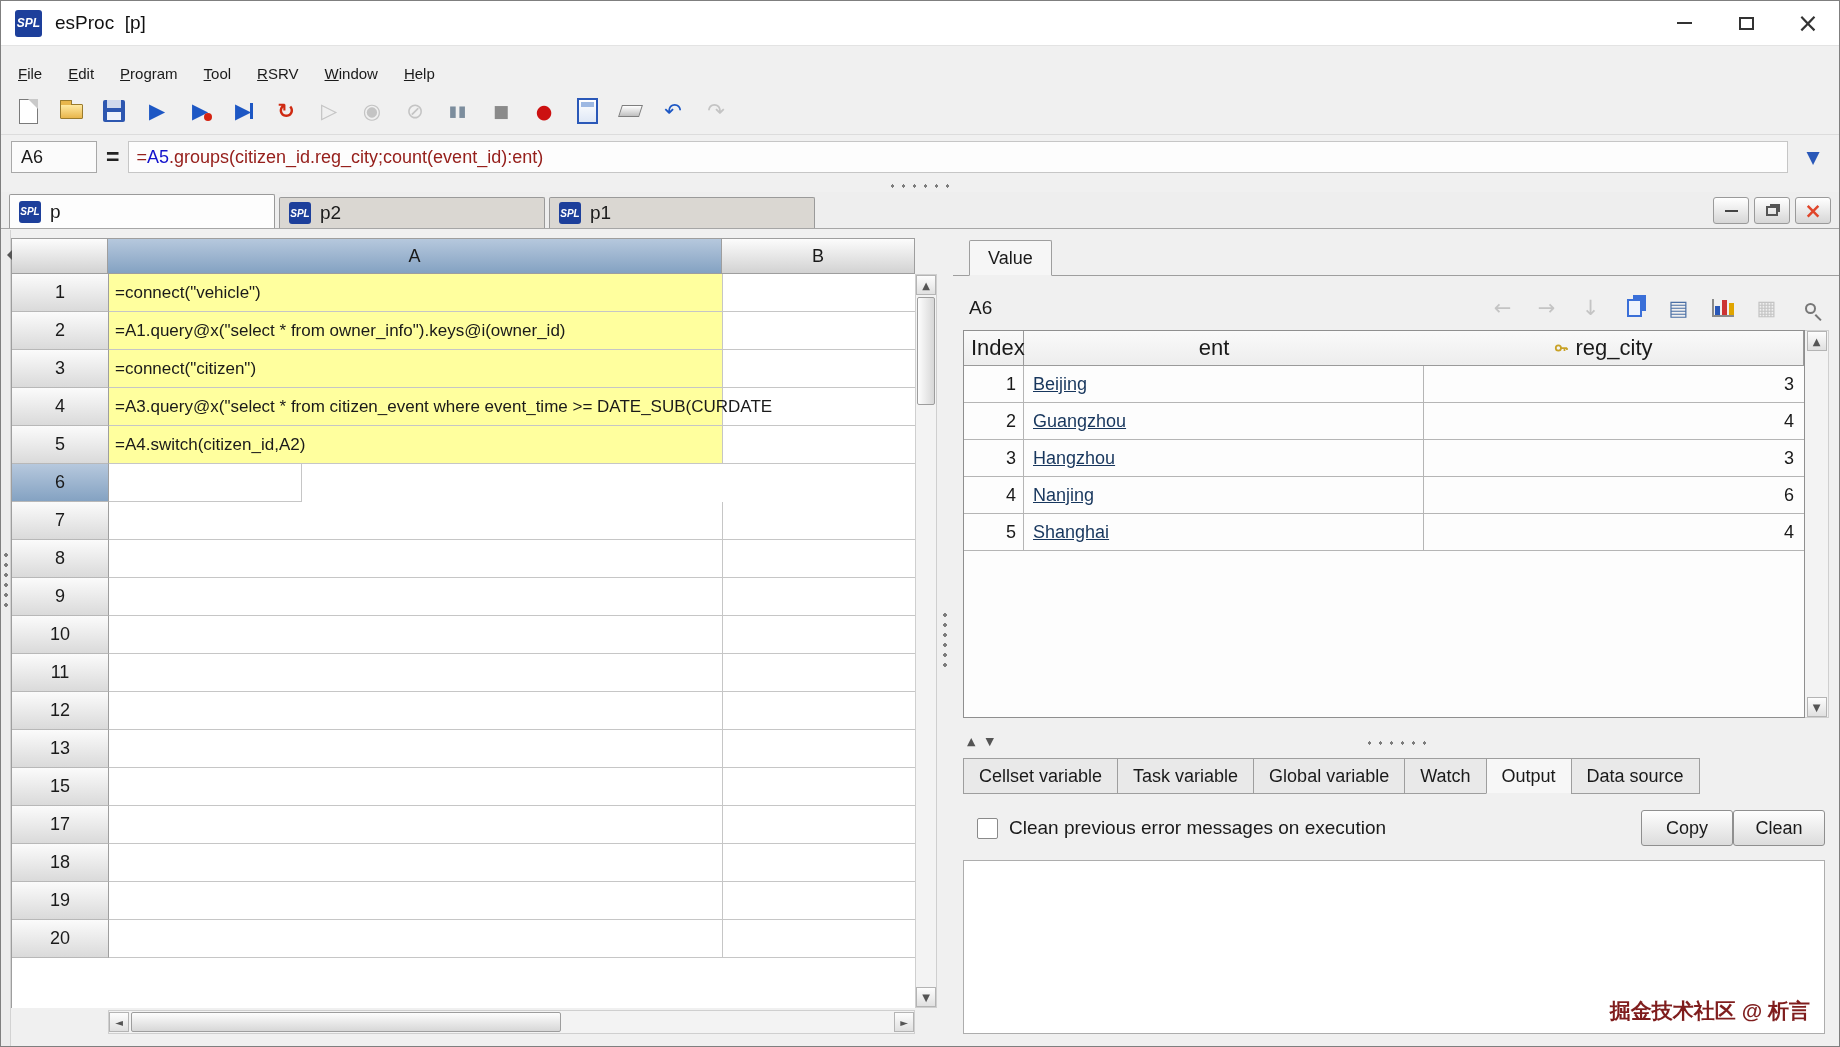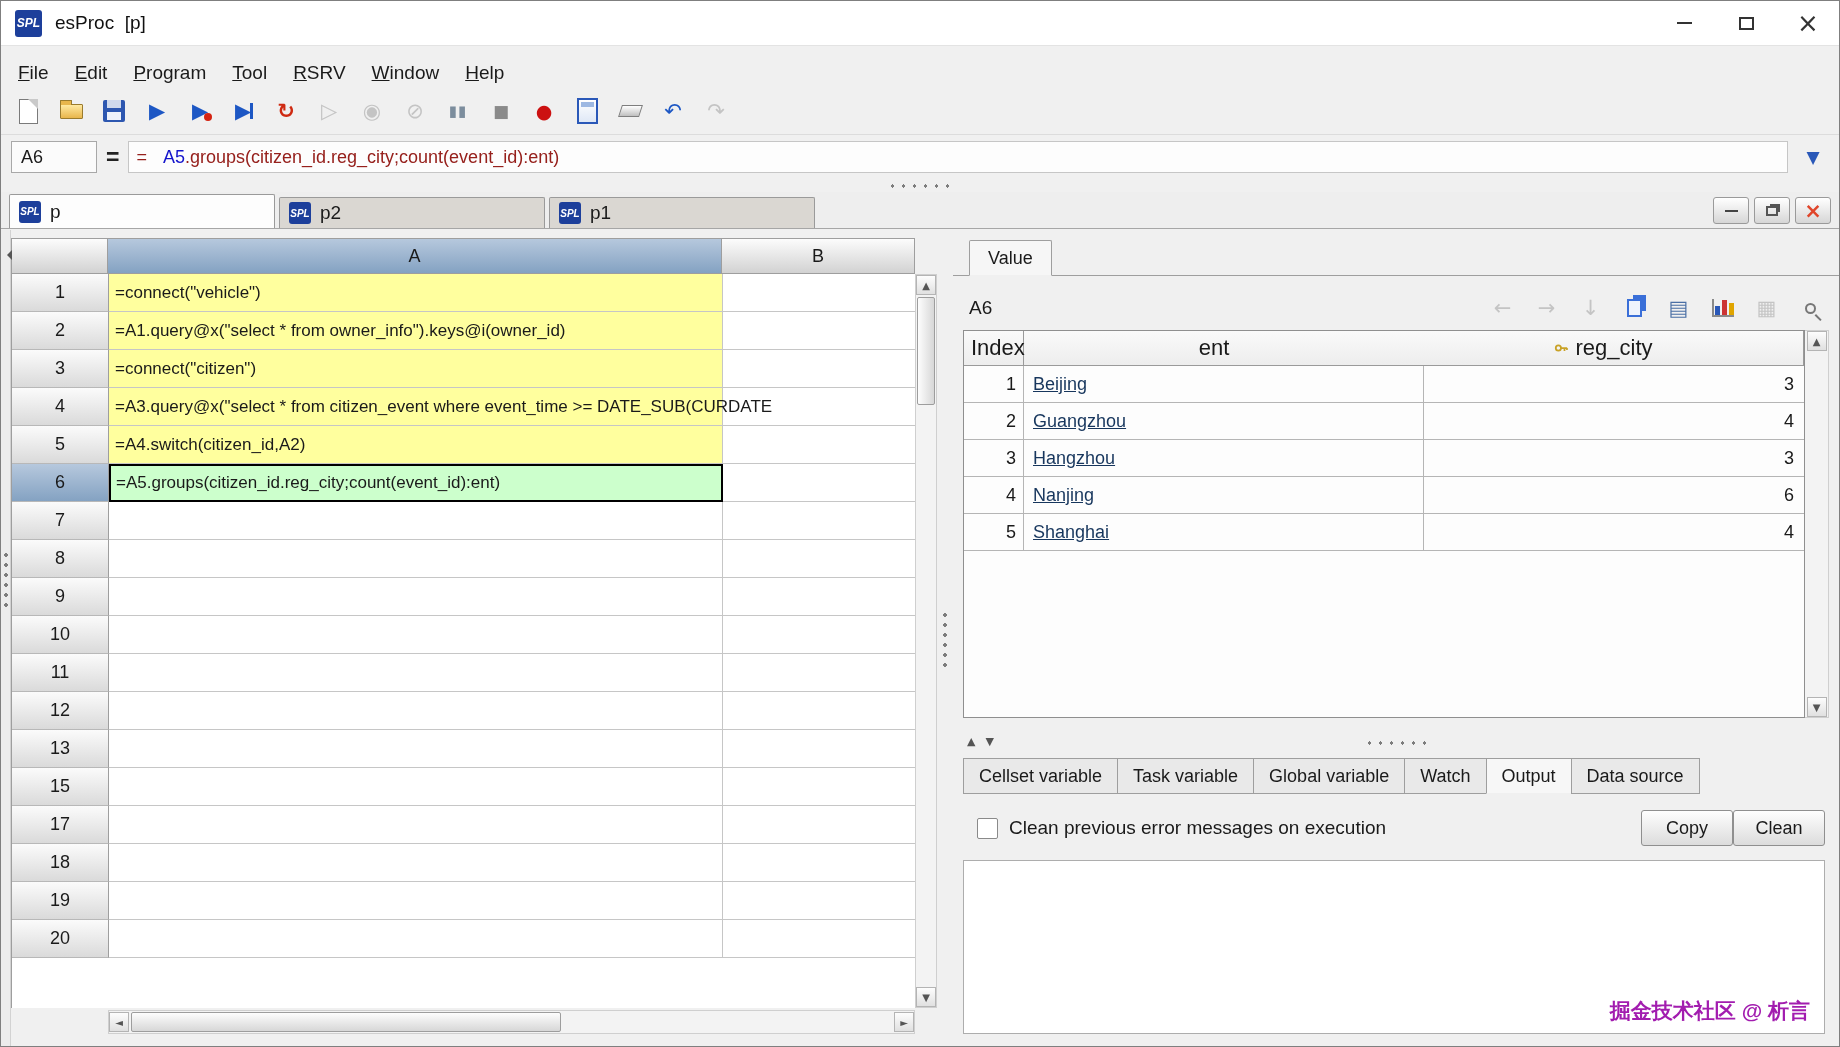--- a/index.html
+++ b/index.html
@@ -14,21 +14,21 @@
   .spl-icon.small { width:22px; height:22px; font-size:10px; }
   .title-text { margin-left:13px; font-size:19px; color:#111; white-space:pre; }
   .win-controls { margin-left:auto; display:flex; height:100%; }
   .win-btn { width:62px; height:100%; display:flex; align-items:center; justify-content:center; font-size:22px; color:#333; }
   .wc-min i { display:block; width:15px; height:2px; background:#333; }
   .wc-max i { display:block; width:15px; height:13px; border:2px solid #333; }
   .wc-close { font-family:"DejaVu Sans",sans-serif; font-size:26px; }
 
   
   .menubar { height:42px; display:flex; align-items:center; padding:0 4px; }
-  .menu-item { padding:6px 13px; font-size:19px; cursor:default;margin-top:12px; }
+  .menu-item { padding:6px 13px; font-size:15px; cursor:default;margin-top:12px; }
   .menu-item .hot { text-decoration:underline; }
 
   
   .toolbar { height:47px; display:flex; align-items:center; padding:0 10px; gap:9px; border-bottom:1px solid #dcdcdc; }
   .tool-btn { width:34px; height:34px; display:flex; align-items:center; justify-content:center; position:relative; border-radius:3px; }
   .g { font-family:"DejaVu Sans",sans-serif; font-size:21px; line-height:1; }
   .g.blue { color:#1d57c4; }
   .g.red { color:#cf2a12; font-weight:bold; }
   .g.gray { color:#c4c4c4; }
   .g.steel { color:#7c8d9d; font-size:15px; letter-spacing:1px; }
@@ -46,21 +46,21 @@
   .ic-calc { width:21px; height:26px; border:2px solid #2a58b8; background:linear-gradient(#ffffff,#dfe8f6); position:relative; }
   .ic-calc:before { content:""; position:absolute; left:2px; top:2px; right:2px; height:5px; background:#9db8e2; }
   .ic-eraser { width:21px; height:12px; background:linear-gradient(#ffffff,#bfbfbf); border:1px solid #7e7e7e; transform:skewX(-18deg); }
 
   
   .formulabar { height:44px; display:flex; align-items:center; padding:0 10px; gap:9px; }
   .cellref-box { width:86px; height:32px; background:#fbfbfb; border:1px solid #a8a8a8; display:flex; align-items:center; padding-left:9px; font-size:18px; }
   .eq-sign { font-size:23px; font-weight:bold; color:#222; }
   .formula-field { flex:1; height:32px; background:#fdfdfd; border:1px solid #c6c6c6; display:flex; align-items:center; padding-left:7px; font-size:18px; white-space:pre; overflow:hidden; }
   .f-prefix,.f-body { color:#96201c; }
-  .f-ref { color:#1414cc;margin-left:16px; }
+  .f-ref { color:#1414cc; }
   .expand-btn { width:32px; height:32px; display:flex; align-items:center; justify-content:center; color:#2a58b8; font-size:17px; font-family:"DejaVu Sans",sans-serif; }
 
   
   .dots-h { height:13px; position:relative; }
   .dots-h .dots { position:absolute; left:50%; top:50%; transform:translate(-50%,-50%); width:66px; height:6px;
                   background-image:radial-gradient(circle,#7d7d7d 1.6px,transparent 1.8px); background-size:11px 6px; }
   .dots-v { width:6px; height:62px; background-image:radial-gradient(circle,#7d7d7d 1.6px,transparent 1.8px); background-size:6px 10px; }
 
   
   .tabbar { height:37px; display:flex; align-items:flex-end; padding:0 8px; gap:4px; border-bottom:1px solid #a6a6a6; background:#eeeeee; }
@@ -161,21 +161,21 @@
   .b-tab.active { background:#f7f7f7; border-bottom-color:#f0f0f0; }
 
   .option-row { position:absolute; left:10px; right:16px; top:578px; height:40px; display:flex; align-items:center; }
   .cb-box { width:21px; height:21px; background:#fff; border:1px solid #8a8a8a; margin-left:14px; border-radius:2px; flex:0 0 auto; }
   .cb-label { margin-left:11px; font-size:19px; }
   .btn-group { margin-left:auto; display:flex; }
   .push-btn { min-width:92px; height:36px; padding:0 18px; display:flex; align-items:center; justify-content:center;
               background:linear-gradient(#fefefe,#dcdcdc); border:1px solid #8f8f8f; border-radius:3px; font-size:18px; }
 
   .output-box { position:absolute; left:10px; right:16px; top:630px; bottom:14px; background:#ffffff; border:1px solid #adadad; }
-  .watermark { position:absolute; right:14px; bottom:8px; font-size:21px; color:#a21caf; font-weight:bold; }
+  .watermark { position:absolute; right:14px; bottom:8px; font-size:21px; color:#7f1d1d; font-weight:bold; }
 </style>
 </head>
 <body>
 
 <div id="app">
 
   <div class="titlebar">
     <span class="spl-icon">SPL</span>
     <span class="title-text">esProc  [p]</span>
     <div class="win-controls">
@@ -337,23 +337,20 @@
             </div>
             <div class="grid-row yellow">
               <div class="row-num">5</div>
               <div class="cell cell-a">
                 <span class="txt">=A4.switch(citizen_id,A2)</span>
               </div>
               <div class="cell cell-b"></div>
             </div>
             <div class="grid-row selected">
               <div class="row-num">6</div>
-              <div class="cell cell-a">
-                <span class="txt">=A5.groups(citizen_id.reg_city;count(event_id):ent)</span>
-              </div>
               <div class="cell cell-b"></div>
             </div>
             <div class="grid-row">
               <div class="row-num">7</div>
               <div class="cell cell-a">
                 <span class="txt"></span>
               </div>
               <div class="cell cell-b"></div>
             </div>
             <div class="grid-row">

